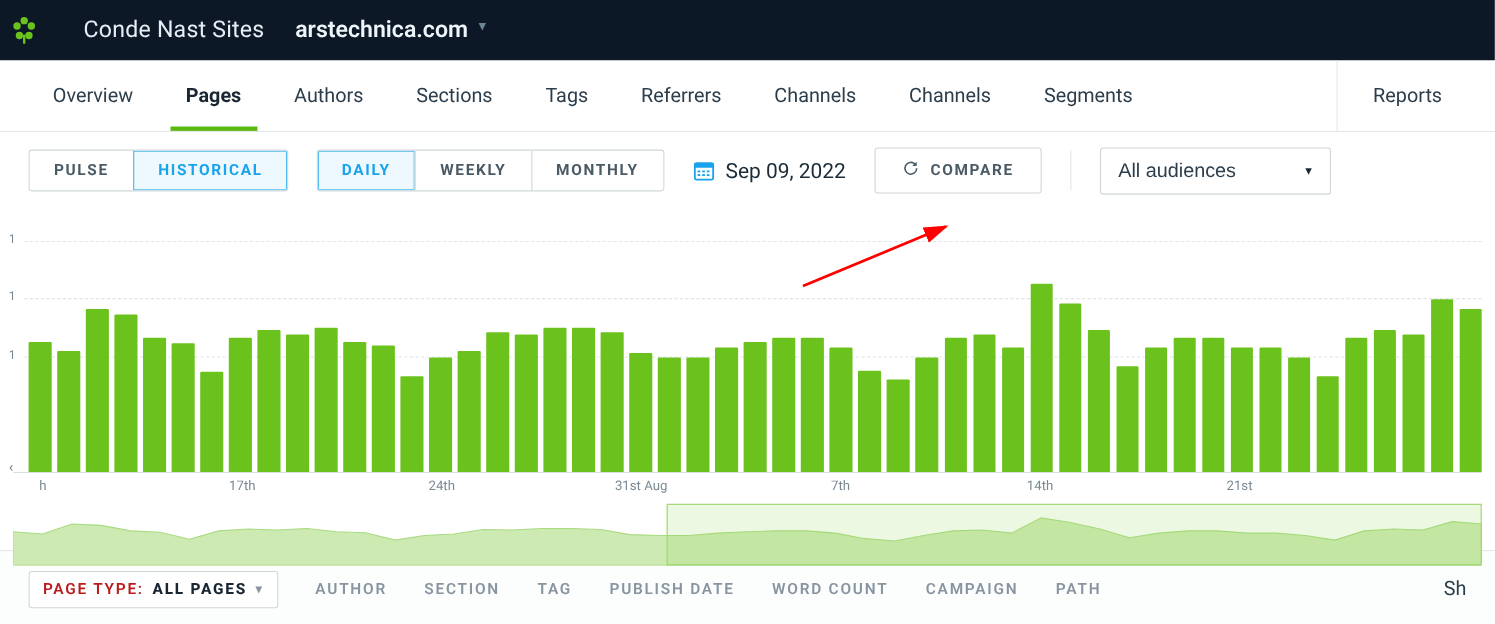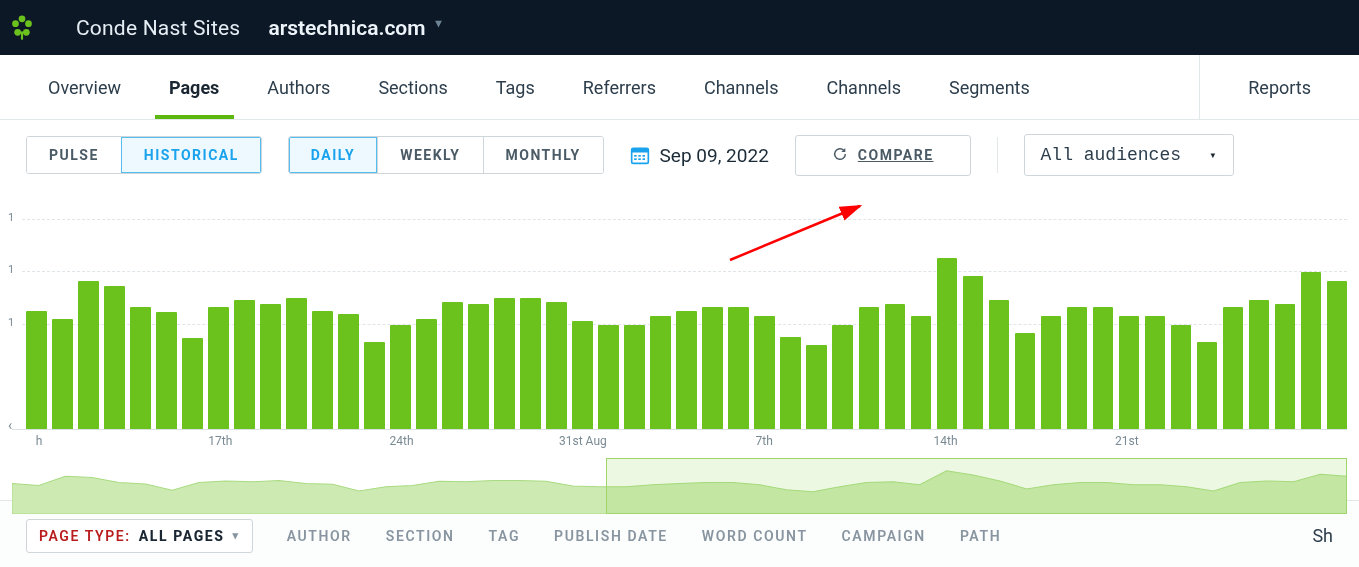--- a/index.html
+++ b/index.html
@@ -36,21 +36,21 @@
     cursor:pointer;
     position:relative;
   }
   .tab.active { font-weight:700; color:#1a2733; }
   .tab.active::after {
     content:"";
     position:absolute; left:10%; right:10%; bottom:0;
     height:4px; background:#5cb80f;
   }
   .tabs .spacer { flex:1; }
-  .tab.divider-left { border-left:1px solid #e2e7ea; padding-left:48px; margin-left:12px; }
+  .tab.divider-left { border-left:1px solid #e2e7ea; padding-left:32px; margin-left:12px; }
 
   
   .toolbar {
     height: 60px;
     background:#fff;
     display:flex;
     align-items:center;
     gap:26px;
     padding: 10px 26px 0 26px;
   }
@@ -69,32 +69,31 @@
     color:#1aa3ec;
     background:#edf9ff;
     outline:1px solid #55bdf0;
     outline-offset:-1px;
   }
   .date-display { display:flex; align-items:center; gap:10px; font-size:19px; color:#1b2b37; cursor:pointer; }
   .cal-icon { width:20px; height:20px; }
   .btn-compare {
     display:flex; align-items:center; gap:10px;
     border:1px solid #cfd6da; border-radius:3px;
-    background:#fff; padding: 10px 36px; cursor:pointer;
+    background:#fff; padding: 10px 24px; cursor:pointer;
     font-size:14px; font-weight:700; letter-spacing:1.5px; color:#4b5b66;
     font-family:inherit;
-    text-decoration:underline;
   }
   .vdiv { width:1px; height:36px; background:#e2e7ea; }
   .select-aud {
     display:flex; align-items:center; justify-content:space-between;
     border:1px solid #cfd6da; border-radius:3px;
     background:#fff; padding: 10px 16px; cursor:pointer;
     font-size:18px; color:#2c3d4b; min-width:210px;
-    font-family:Liberation Mono, monospace;
+    font-family:Liberation Sans, sans-serif;
   }
   .select-aud .caret { font-size:12px; color:#1a2733; }
 
   
   .chart-wrap { position:relative; height: 310px; padding: 40px 12px 0 12px; }
   .chart {
     position:relative;
     height: 210px;
     border-bottom:1px solid #d9e0e4;
   }

